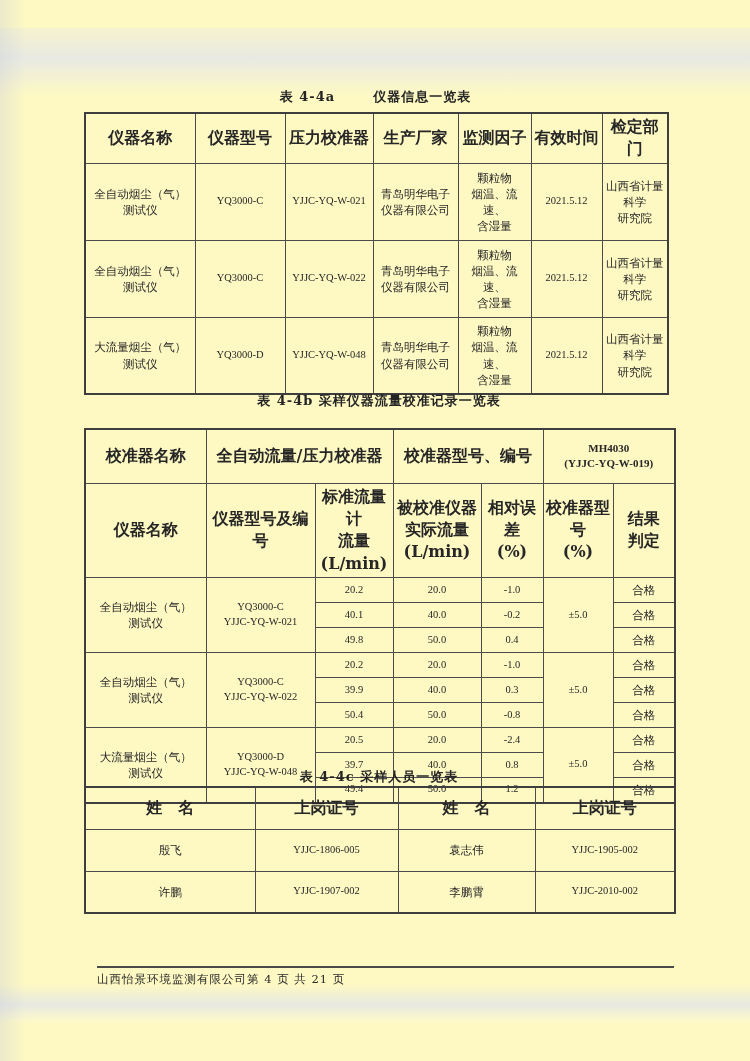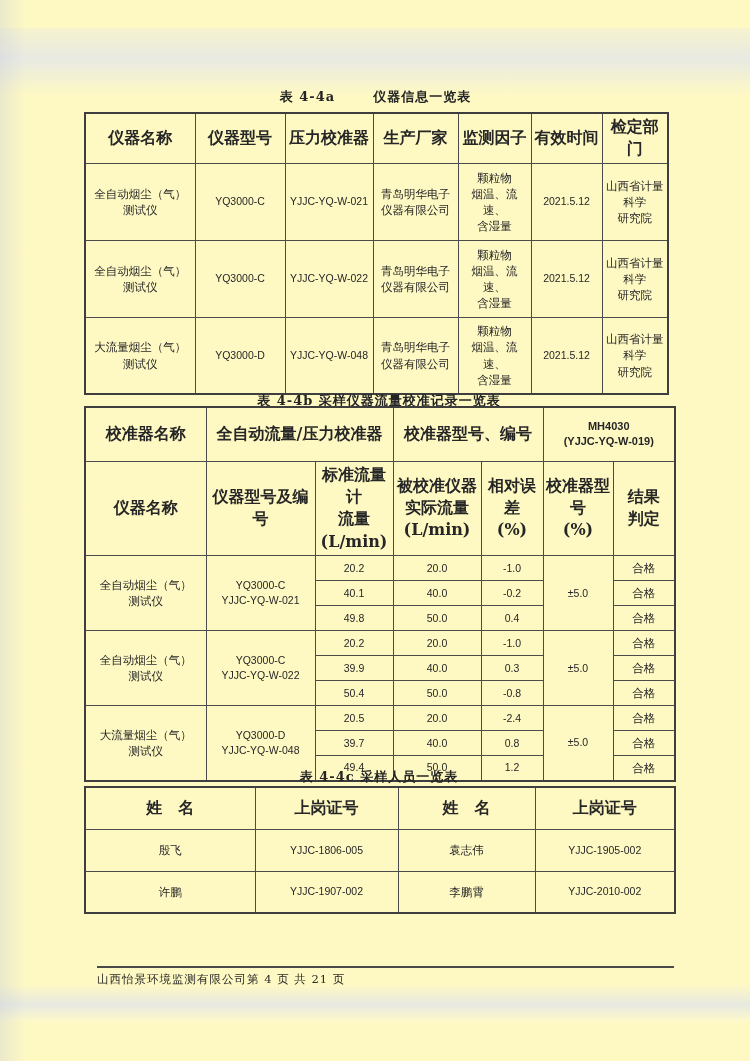--- a/index.html
+++ b/index.html
@@ -44,28 +44,28 @@
     border: 2px solid #3e3e3e;
   }
   .tbl th, .tbl td {
     border: 1px solid #4b4b4b;
     text-align: center; vertical-align: middle;
     white-space: pre-line; padding: 2px; line-height: 1.4;
     overflow: hidden;
   }
   .tbl th { font-weight: bold; font-size: 16px; }
   .tbl td { font-size: 11.5px; }
-  .mono { font-family: Liberation Sans, sans-serif; font-size: 10.5px !important; margin-left: 16px; }
+  .mono { font-family: Liberation Serif, serif; font-size: 10.5px !important; margin-left: 16px; }
   th.mono { font-weight: bold; font-size: 11px !important; }
 
   .tbl-a { left: 84px; top: 112px; width: 583px; }
   .tbl-a tr.head { height: 40px; }
   .tbl-a tr.data { height: 77px; }
 
-  .tbl-b { left: 84px; top: 406px; width: 590px; }
+  .tbl-b { left: 84px; top: 428px; width: 590px; }
   .tbl-b tr.head1 { height: 54px; }
   .tbl-b tr.head2 { height: 66px; }
   .tbl-b tr.data { height: 25px; }
   .tbl-b td.num { font-size: 11px; }
 
   .tbl-c { left: 84px; top: 786px; width: 590px; }
   .tbl-c tr.head { height: 42px; margin-top: 6px; }
   .tbl-c tr.data { height: 42px; }
 
   .footer-rule {

